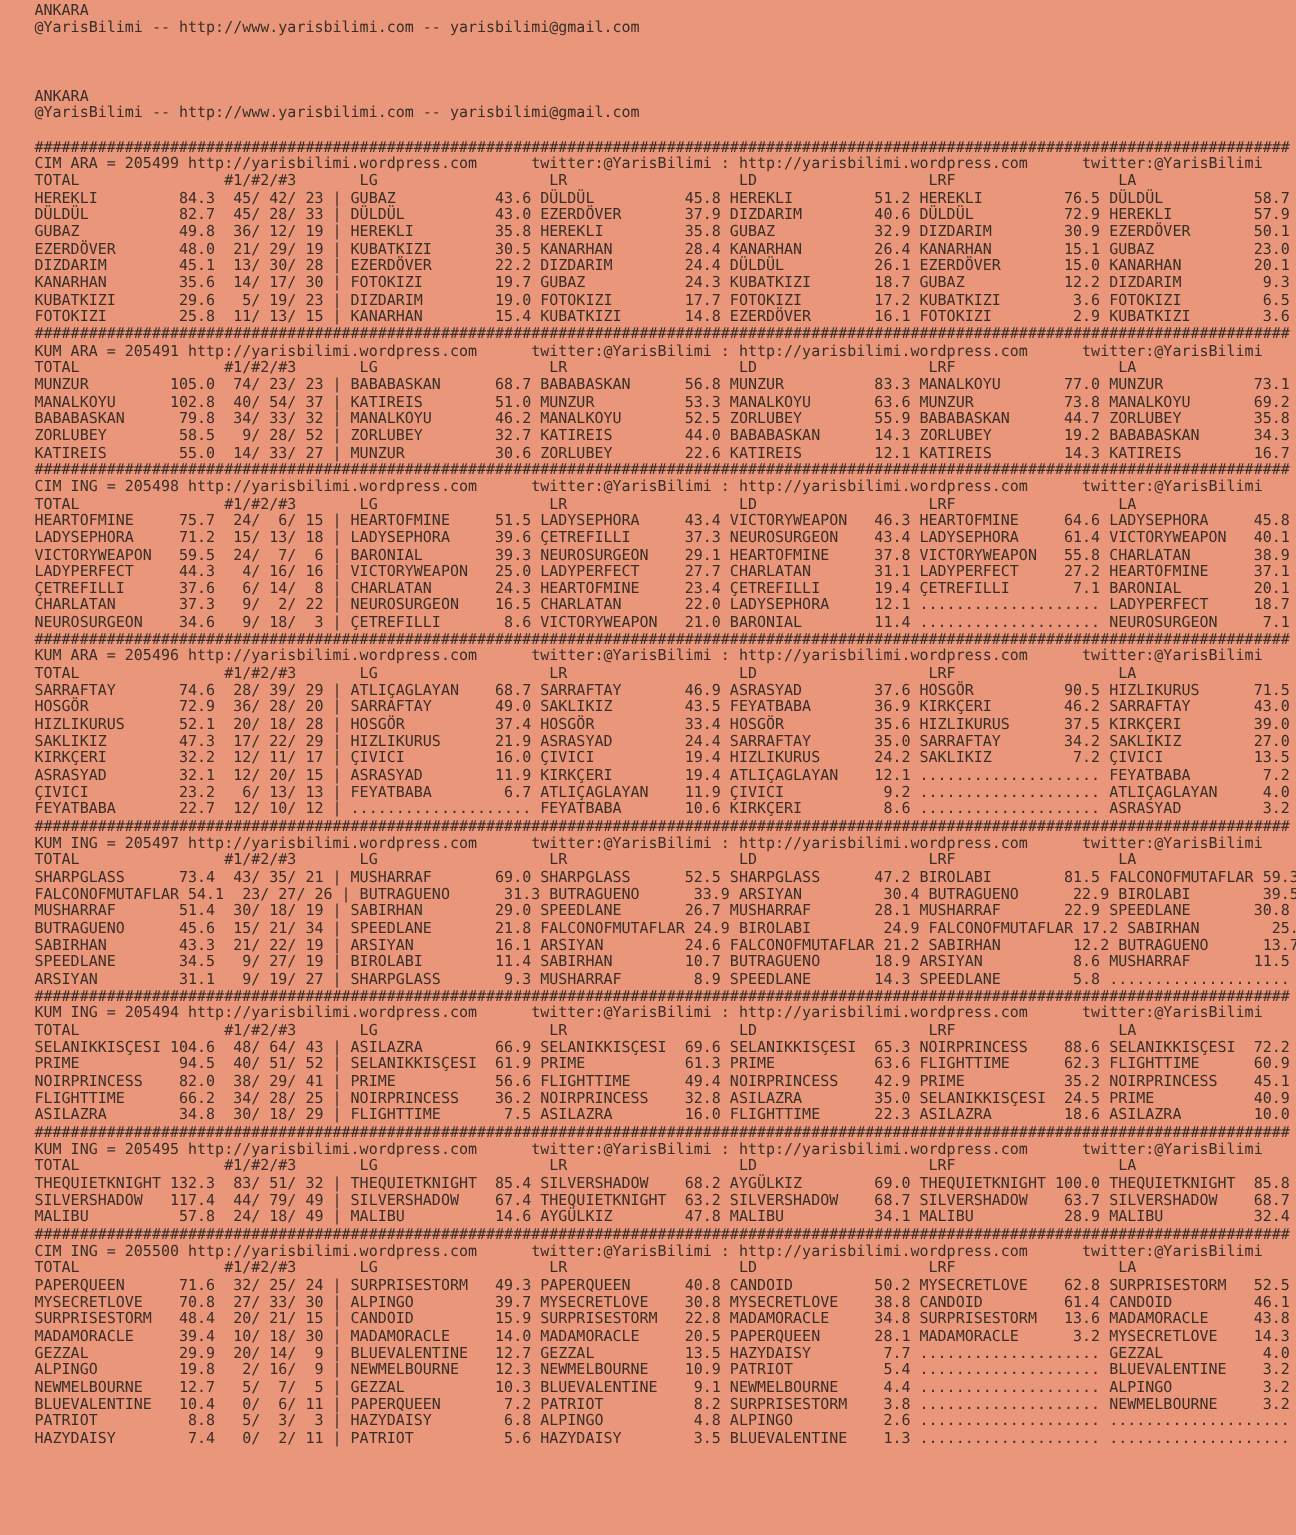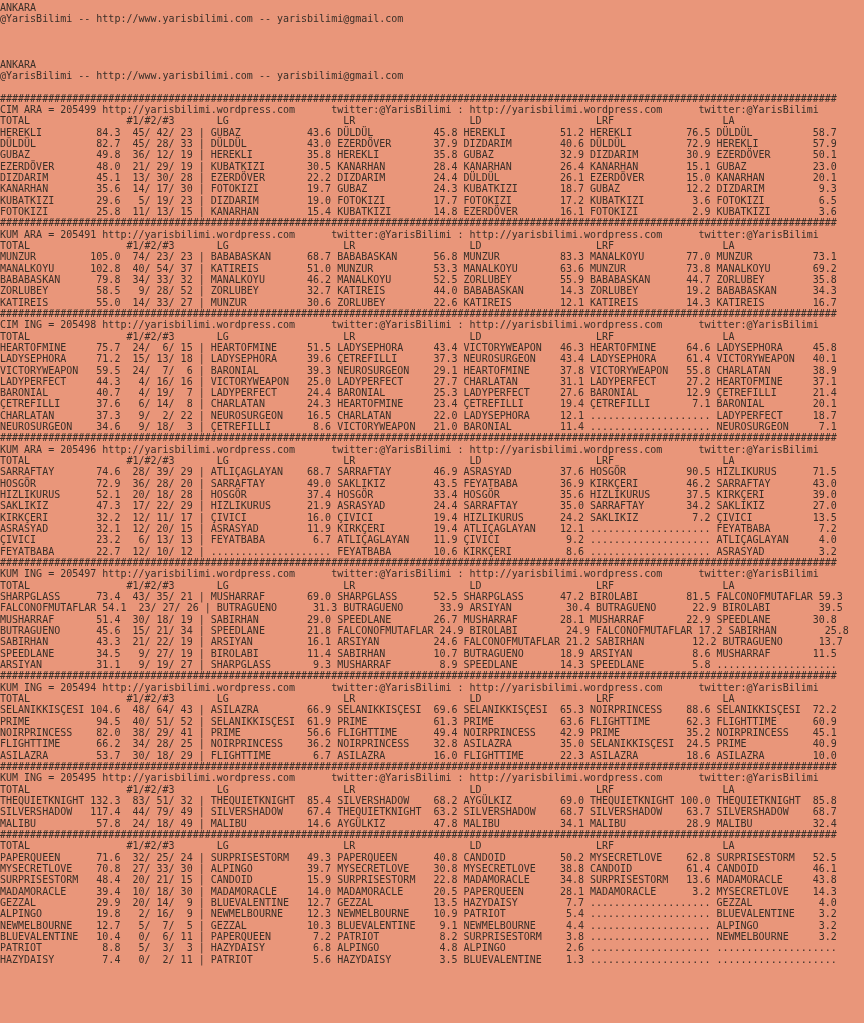--- a/index.html
+++ b/index.html
@@ -3,21 +3,21 @@
 <meta charset="utf-8">
 <style>
   html,body{margin:0;padding:0;}
   body{
     width:864px;height:1023px;overflow:hidden;
     background:#e9967a;
     font-family:"DejaVu Sans Mono","Liberation Mono",monospace;
   }
   .screen{
     width:864px;height:1023px;
-    padding:2px 0 0 0;box-sizing:border-box;
+    padding:2px 0 0 23px;box-sizing:border-box;
     color:#3a2f28;
     font-size:10px;line-height:11.34px;border-radius:22px;
   }
   .ln{white-space:pre;height:11.34px;}
 </style>
 </head>
 <body>
 
 <div class="screen">
     <div class="ln">ANKARA</div>
@@ -47,21 +47,20 @@
     <div class="ln">BABABASKAN      79.8  34/ 33/ 32 | MANALKOYU       46.2 MANALKOYU       52.5 ZORLUBEY        55.9 BABABASKAN      44.7 ZORLUBEY        35.8</div>
     <div class="ln">ZORLUBEY        58.5   9/ 28/ 52 | ZORLUBEY        32.7 KATIREIS        44.0 BABABASKAN      14.3 ZORLUBEY        19.2 BABABASKAN      34.3</div>
     <div class="ln">KATIREIS        55.0  14/ 33/ 27 | MUNZUR          30.6 ZORLUBEY        22.6 KATIREIS        12.1 KATIREIS        14.3 KATIREIS        16.7</div>
     <div class="ln">###########################################################################################################################################</div>
     <div class="ln">CIM ING = 205498 http://yarisbilimi.wordpress.com      twitter:@YarisBilimi : http://yarisbilimi.wordpress.com      twitter:@YarisBilimi</div>
     <div class="ln">TOTAL                #1/#2/#3       LG                   LR                   LD                   LRF                  LA</div>
     <div class="ln">HEARTOFMINE     75.7  24/  6/ 15 | HEARTOFMINE     51.5 LADYSEPHORA     43.4 VICTORYWEAPON   46.3 HEARTOFMINE     64.6 LADYSEPHORA     45.8</div>
     <div class="ln">LADYSEPHORA     71.2  15/ 13/ 18 | LADYSEPHORA     39.6 ÇETREFILLI      37.3 NEUROSURGEON    43.4 LADYSEPHORA     61.4 VICTORYWEAPON   40.1</div>
     <div class="ln">VICTORYWEAPON   59.5  24/  7/  6 | BARONIAL        39.3 NEUROSURGEON    29.1 HEARTOFMINE     37.8 VICTORYWEAPON   55.8 CHARLATAN       38.9</div>
     <div class="ln">LADYPERFECT     44.3   4/ 16/ 16 | VICTORYWEAPON   25.0 LADYPERFECT     27.7 CHARLATAN       31.1 LADYPERFECT     27.2 HEARTOFMINE     37.1</div>
-    <div class="ln">BARONIAL        40.7   4/ 19/  7 | LADYPERFECT     24.4 BARONIAL        25.3 LADYPERFECT     27.6 BARONIAL        12.9 ÇETREFILLI      21.4</div>
     <div class="ln">ÇETREFILLI      37.6   6/ 14/  8 | CHARLATAN       24.3 HEARTOFMINE     23.4 ÇETREFILLI      19.4 ÇETREFILLI       7.1 BARONIAL        20.1</div>
     <div class="ln">CHARLATAN       37.3   9/  2/ 22 | NEUROSURGEON    16.5 CHARLATAN       22.0 LADYSEPHORA     12.1 .................... LADYPERFECT     18.7</div>
     <div class="ln">NEUROSURGEON    34.6   9/ 18/  3 | ÇETREFILLI       8.6 VICTORYWEAPON   21.0 BARONIAL        11.4 .................... NEUROSURGEON     7.1</div>
     <div class="ln">###########################################################################################################################################</div>
     <div class="ln">KUM ARA = 205496 http://yarisbilimi.wordpress.com      twitter:@YarisBilimi : http://yarisbilimi.wordpress.com      twitter:@YarisBilimi</div>
     <div class="ln">TOTAL                #1/#2/#3       LG                   LR                   LD                   LRF                  LA</div>
     <div class="ln">SARRAFTAY       74.6  28/ 39/ 29 | ATLIÇAGLAYAN    68.7 SARRAFTAY       46.9 ASRASYAD        37.6 HOSGÖR          90.5 HIZLIKURUS      71.5</div>
     <div class="ln">HOSGÖR          72.9  36/ 28/ 20 | SARRAFTAY       49.0 SAKLIKIZ        43.5 FEYATBABA       36.9 KIRKÇERI        46.2 SARRAFTAY       43.0</div>
     <div class="ln">HIZLIKURUS      52.1  20/ 18/ 28 | HOSGÖR          37.4 HOSGÖR          33.4 HOSGÖR          35.6 HIZLIKURUS      37.5 KIRKÇERI        39.0</div>
     <div class="ln">SAKLIKIZ        47.3  17/ 22/ 29 | HIZLIKURUS      21.9 ASRASYAD        24.4 SARRAFTAY       35.0 SARRAFTAY       34.2 SAKLIKIZ        27.0</div>
@@ -79,28 +78,29 @@
     <div class="ln">SABIRHAN        43.3  21/ 22/ 19 | ARSIYAN         16.1 ARSIYAN         24.6 FALCONOFMUTAFLAR 21.2 SABIRHAN        12.2 BUTRAGUENO      13.7</div>
     <div class="ln">SPEEDLANE       34.5   9/ 27/ 19 | BIROLABI        11.4 SABIRHAN        10.7 BUTRAGUENO      18.9 ARSIYAN          8.6 MUSHARRAF       11.5</div>
     <div class="ln">ARSIYAN         31.1   9/ 19/ 27 | SHARPGLASS       9.3 MUSHARRAF        8.9 SPEEDLANE       14.3 SPEEDLANE        5.8 ....................</div>
     <div class="ln">###########################################################################################################################################</div>
     <div class="ln">KUM ING = 205494 http://yarisbilimi.wordpress.com      twitter:@YarisBilimi : http://yarisbilimi.wordpress.com      twitter:@YarisBilimi</div>
     <div class="ln">TOTAL                #1/#2/#3       LG                   LR                   LD                   LRF                  LA</div>
     <div class="ln">SELANIKKISÇESI 104.6  48/ 64/ 43 | ASILAZRA        66.9 SELANIKKISÇESI  69.6 SELANIKKISÇESI  65.3 NOIRPRINCESS    88.6 SELANIKKISÇESI  72.2</div>
     <div class="ln">PRIME           94.5  40/ 51/ 52 | SELANIKKISÇESI  61.9 PRIME           61.3 PRIME           63.6 FLIGHTTIME      62.3 FLIGHTTIME      60.9</div>
     <div class="ln">NOIRPRINCESS    82.0  38/ 29/ 41 | PRIME           56.6 FLIGHTTIME      49.4 NOIRPRINCESS    42.9 PRIME           35.2 NOIRPRINCESS    45.1</div>
     <div class="ln">FLIGHTTIME      66.2  34/ 28/ 25 | NOIRPRINCESS    36.2 NOIRPRINCESS    32.8 ASILAZRA        35.0 SELANIKKISÇESI  24.5 PRIME           40.9</div>
-    <div class="ln">ASILAZRA        53.7  30/ 18/ 29 | FLIGHTTIME       6.7 ASILAZRA        16.0 FLIGHTTIME      22.3 ASILAZRA        18.6 ASILAZRA        10.0</div>
+    <div class="ln">ASILAZRA        34.8  30/ 18/ 29 | FLIGHTTIME       7.5 ASILAZRA        16.0 FLIGHTTIME      22.3 ASILAZRA        18.6 ASILAZRA        10.0</div>
     <div class="ln">###########################################################################################################################################</div>
     <div class="ln">KUM ING = 205495 http://yarisbilimi.wordpress.com      twitter:@YarisBilimi : http://yarisbilimi.wordpress.com      twitter:@YarisBilimi</div>
     <div class="ln">TOTAL                #1/#2/#3       LG                   LR                   LD                   LRF                  LA</div>
     <div class="ln">THEQUIETKNIGHT 132.3  83/ 51/ 32 | THEQUIETKNIGHT  85.4 SILVERSHADOW    68.2 AYGÜLKIZ        69.0 THEQUIETKNIGHT 100.0 THEQUIETKNIGHT  85.8</div>
     <div class="ln">SILVERSHADOW   117.4  44/ 79/ 49 | SILVERSHADOW    67.4 THEQUIETKNIGHT  63.2 SILVERSHADOW    68.7 SILVERSHADOW    63.7 SILVERSHADOW    68.7</div>
     <div class="ln">MALIBU          57.8  24/ 18/ 49 | MALIBU          14.6 AYGÜLKIZ        47.8 MALIBU          34.1 MALIBU          28.9 MALIBU          32.4</div>
     <div class="ln">###########################################################################################################################################</div>
+    <div class="ln">CIM ING = 205500 http://yarisbilimi.wordpress.com      twitter:@YarisBilimi : http://yarisbilimi.wordpress.com      twitter:@YarisBilimi</div>
     <div class="ln">TOTAL                #1/#2/#3       LG                   LR                   LD                   LRF                  LA</div>
     <div class="ln">PAPERQUEEN      71.6  32/ 25/ 24 | SURPRISESTORM   49.3 PAPERQUEEN      40.8 CANDOID         50.2 MYSECRETLOVE    62.8 SURPRISESTORM   52.5</div>
     <div class="ln">MYSECRETLOVE    70.8  27/ 33/ 30 | ALPINGO         39.7 MYSECRETLOVE    30.8 MYSECRETLOVE    38.8 CANDOID         61.4 CANDOID         46.1</div>
     <div class="ln">SURPRISESTORM   48.4  20/ 21/ 15 | CANDOID         15.9 SURPRISESTORM   22.8 MADAMORACLE     34.8 SURPRISESTORM   13.6 MADAMORACLE     43.8</div>
     <div class="ln">MADAMORACLE     39.4  10/ 18/ 30 | MADAMORACLE     14.0 MADAMORACLE     20.5 PAPERQUEEN      28.1 MADAMORACLE      3.2 MYSECRETLOVE    14.3</div>
     <div class="ln">GEZZAL          29.9  20/ 14/  9 | BLUEVALENTINE   12.7 GEZZAL          13.5 HAZYDAISY        7.7 .................... GEZZAL           4.0</div>
     <div class="ln">ALPINGO         19.8   2/ 16/  9 | NEWMELBOURNE    12.3 NEWMELBOURNE    10.9 PATRIOT          5.4 .................... BLUEVALENTINE    3.2</div>
     <div class="ln">NEWMELBOURNE    12.7   5/  7/  5 | GEZZAL          10.3 BLUEVALENTINE    9.1 NEWMELBOURNE     4.4 .................... ALPINGO          3.2</div>
     <div class="ln">BLUEVALENTINE   10.4   0/  6/ 11 | PAPERQUEEN       7.2 PATRIOT          8.2 SURPRISESTORM    3.8 .................... NEWMELBOURNE     3.2</div>
     <div class="ln">PATRIOT          8.8   5/  3/  3 | HAZYDAISY        6.8 ALPINGO          4.8 ALPINGO          2.6 .................... ....................</div>

